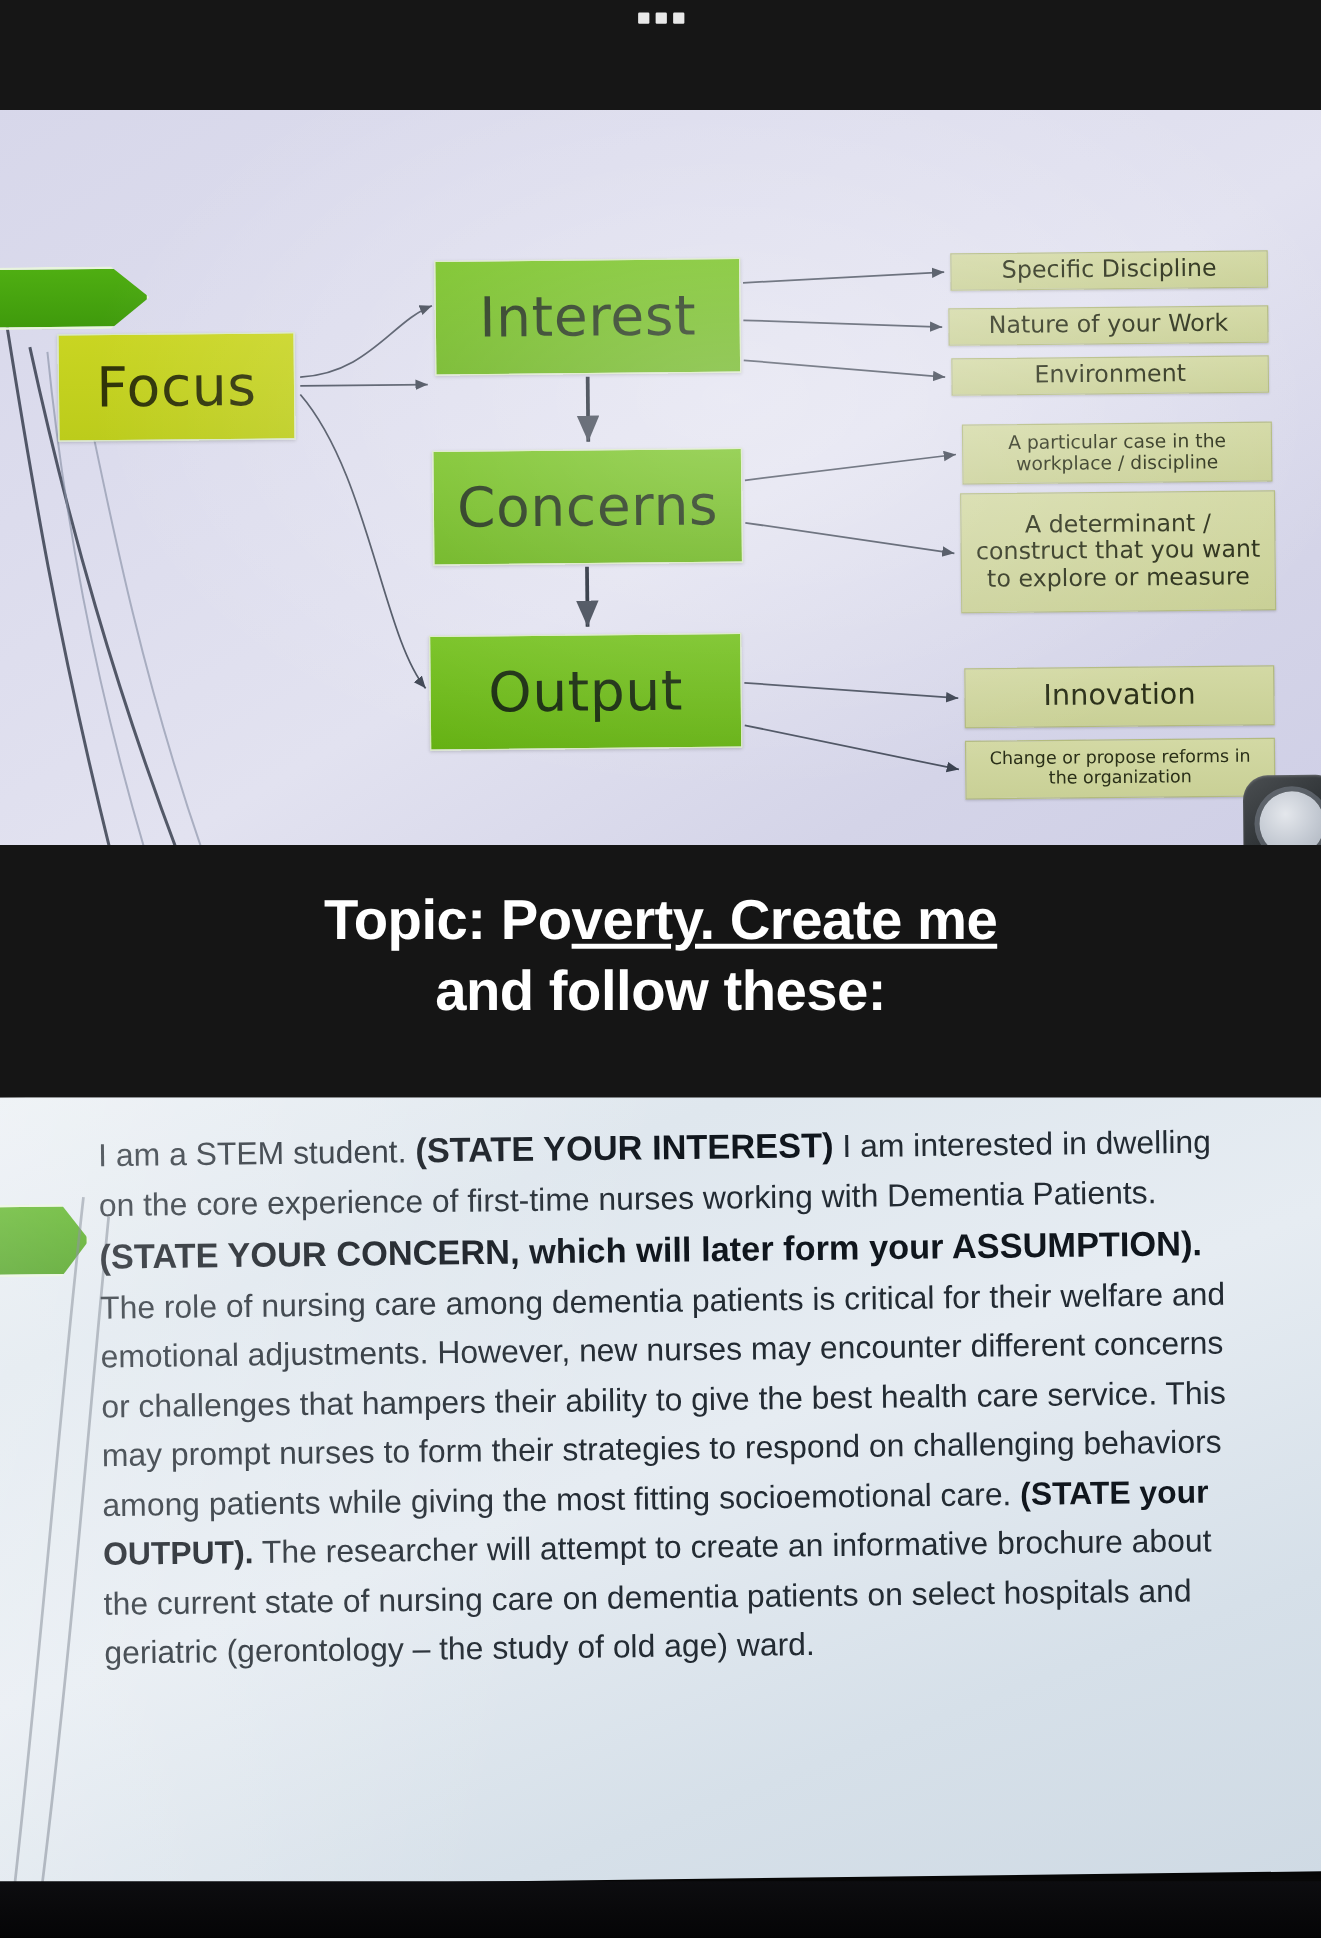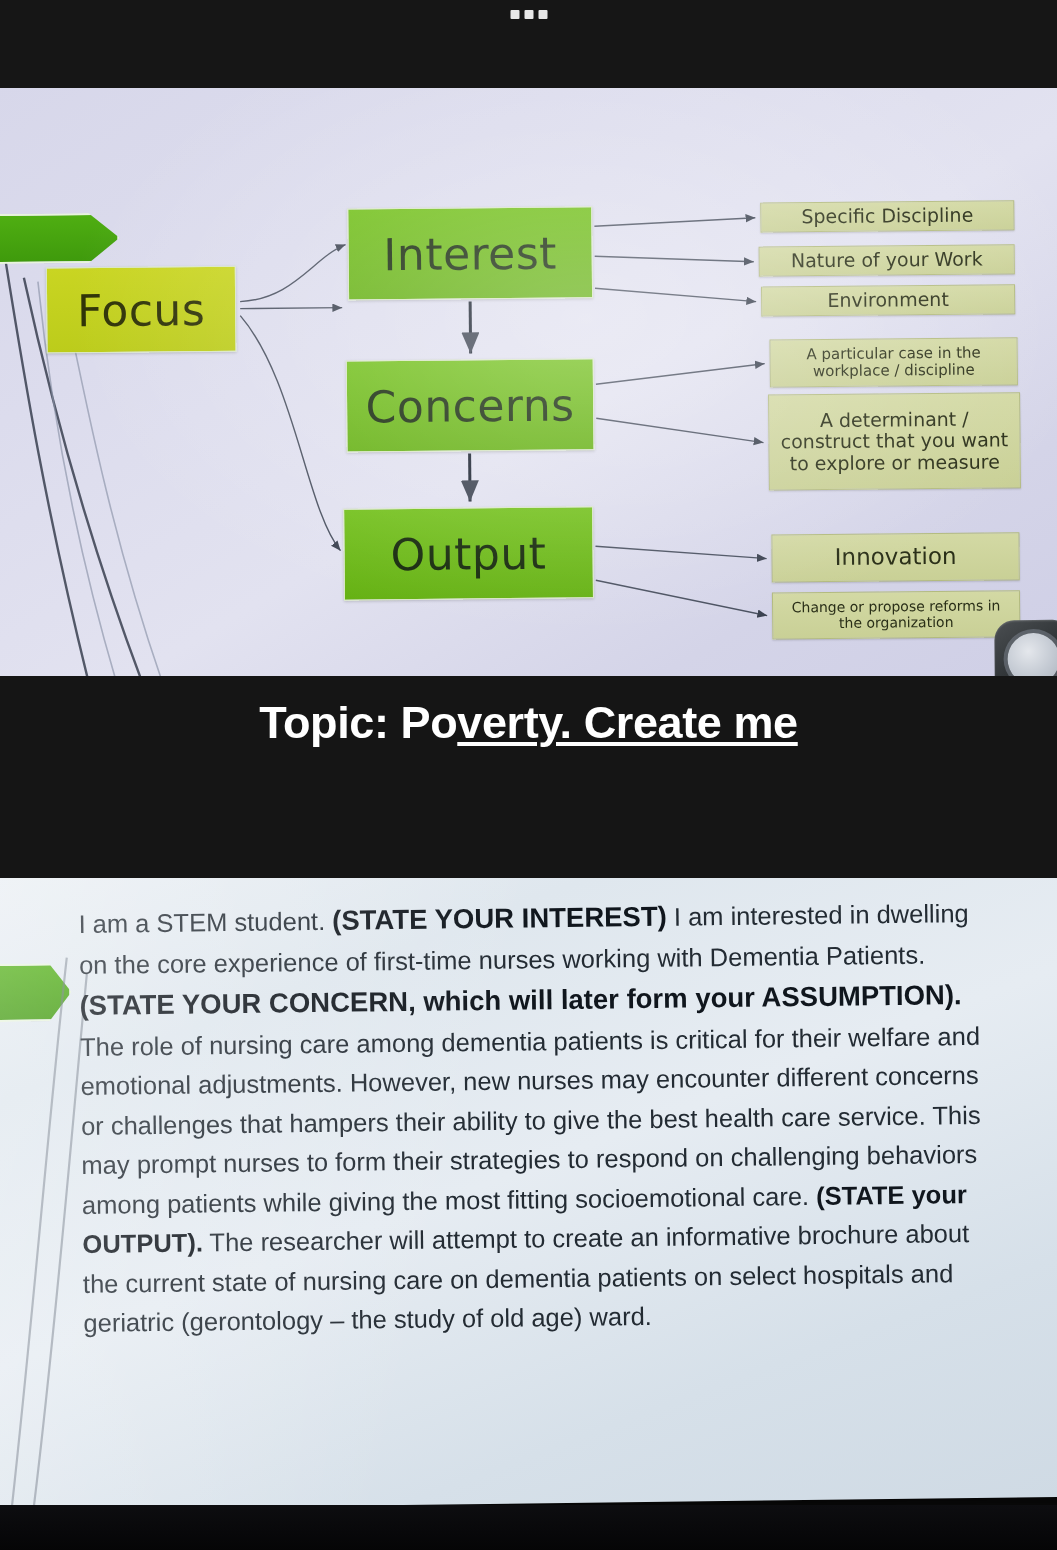--- a/index.html
+++ b/index.html
@@ -44,21 +44,21 @@
 
   .conn{position:absolute;left:0;top:0;width:1075px;height:606px;overflow:visible;}
 
   .garrow{position:absolute;background:linear-gradient(180deg,#4fae12 0%,#3f9a0c 100%);
       border:2px solid #e8f4dd;box-shadow:0 1px 3px rgba(0,0,0,.2);
       clip-path:polygon(0 0, 82% 0, 100% 50%, 82% 100%, 0 100%);}
   .ga-top{left:-46px;top:132px;width:168px;height:46px;}
 
   
   .caption{position:absolute;left:0;top:676px;width:1057px;height:208px;background:#151515;
-      display:flex;flex-direction:column;align-items:center;justify-content:flex-start;padding-top:18px;box-sizing:border-box;}
+      display:flex;flex-direction:column;align-items:center;justify-content:flex-start;padding-top:31px;box-sizing:border-box;}
   .cap-line{color:#fff;font-family:"Liberation Sans",sans-serif;font-weight:bold;font-size:45px;
       line-height:1.27;letter-spacing:-.4px;text-align:center;white-space:pre;}
   .cap-line .ul{text-decoration:underline;text-decoration-thickness:4px;text-underline-offset:4px;}
 
   
   .doc-wrap{position:absolute;left:0;top:878px;width:1057px;height:640px;overflow:hidden;}
   .doc{position:absolute;left:-10px;top:0px;width:1078px;height:632px;
       background:linear-gradient(160deg,#e9eef3 0%,#dfe7ee 22%,#e6ecf2 48%,#d6e0e9 76%,#cfdae4 100%);
       transform:rotate(-0.7deg);transform-origin:0 0;box-shadow:0 2px 10px rgba(0,0,0,.5);}
   .doc:after{content:"";position:absolute;inset:0;
@@ -143,20 +143,21 @@
       <div class="node small s7">Change or propose reforms in the organization</div>
 
       <div class="lens">
           <i></i>
         </div>
     </div>
   </div>
 
   <div class="caption">
     <div class="cap-line"><span>Topic: Po</span><span class="ul">verty. Create me</span></div>
+    <div class="cap-line">and follow these:</div>
   </div>
 
   <div class="doc-wrap">
     <div class="doc">
       <div class="garrow ga-doc"></div>
       <svg class="conn" viewBox="0 0 1078 632" style="height:632px;">
         <g stroke="#6b7482" stroke-width="2.2" fill="none" opacity=".55">
           <path d="M76,80 C56,240 40,420 14,632"></path>
           <path d="M96,96 C78,260 62,440 36,632"></path>
         </g>

